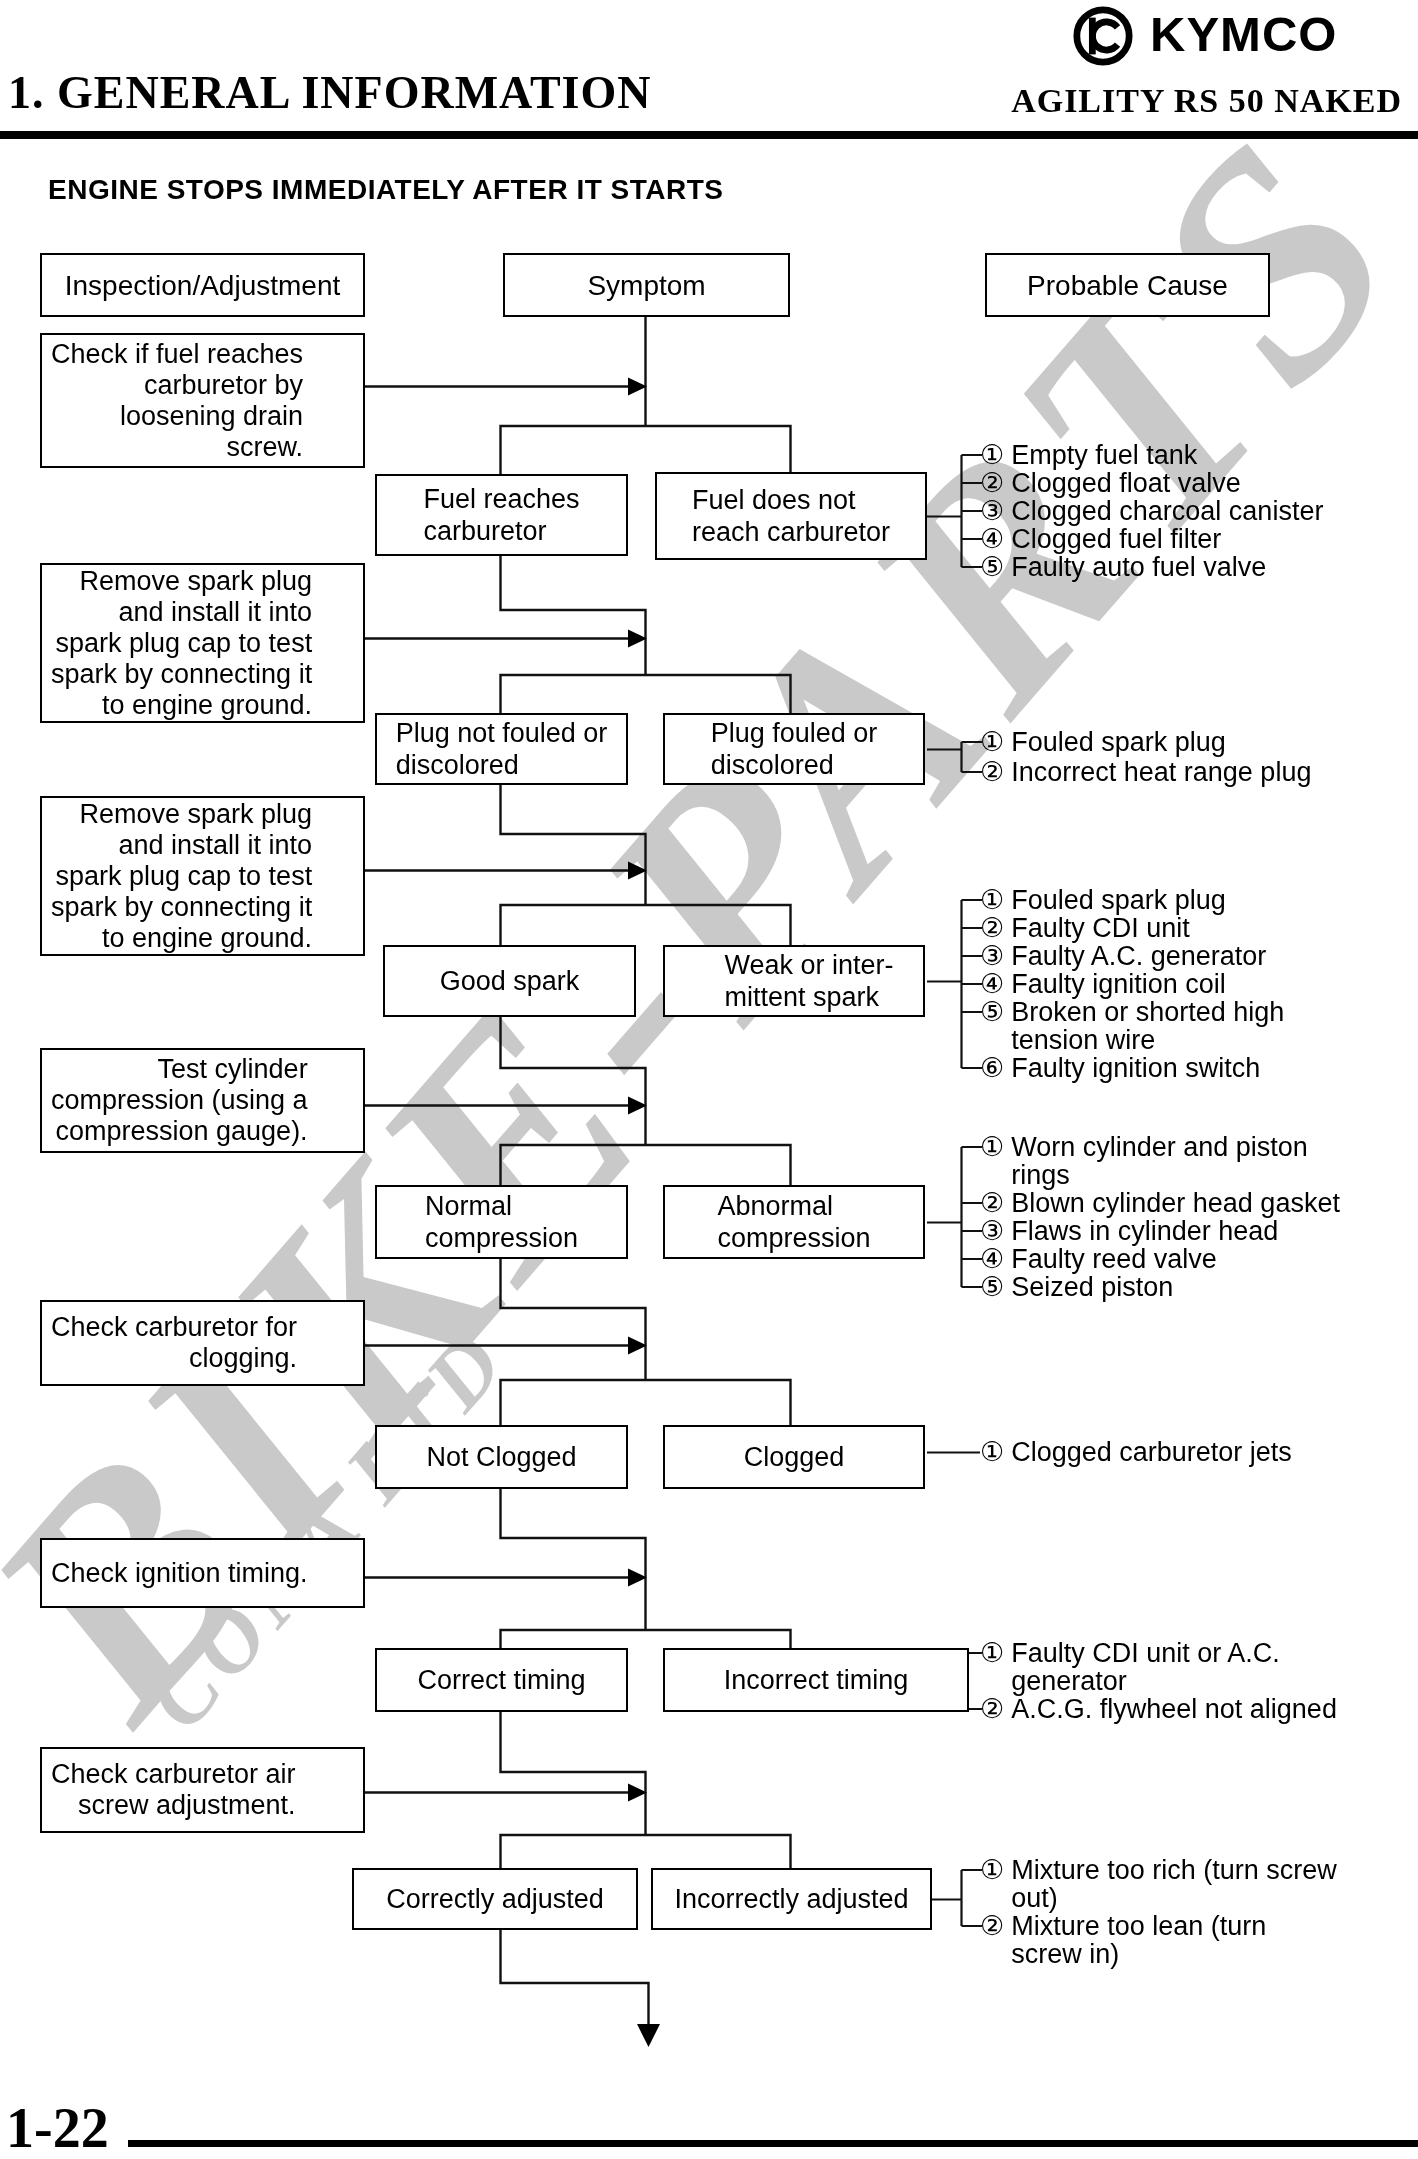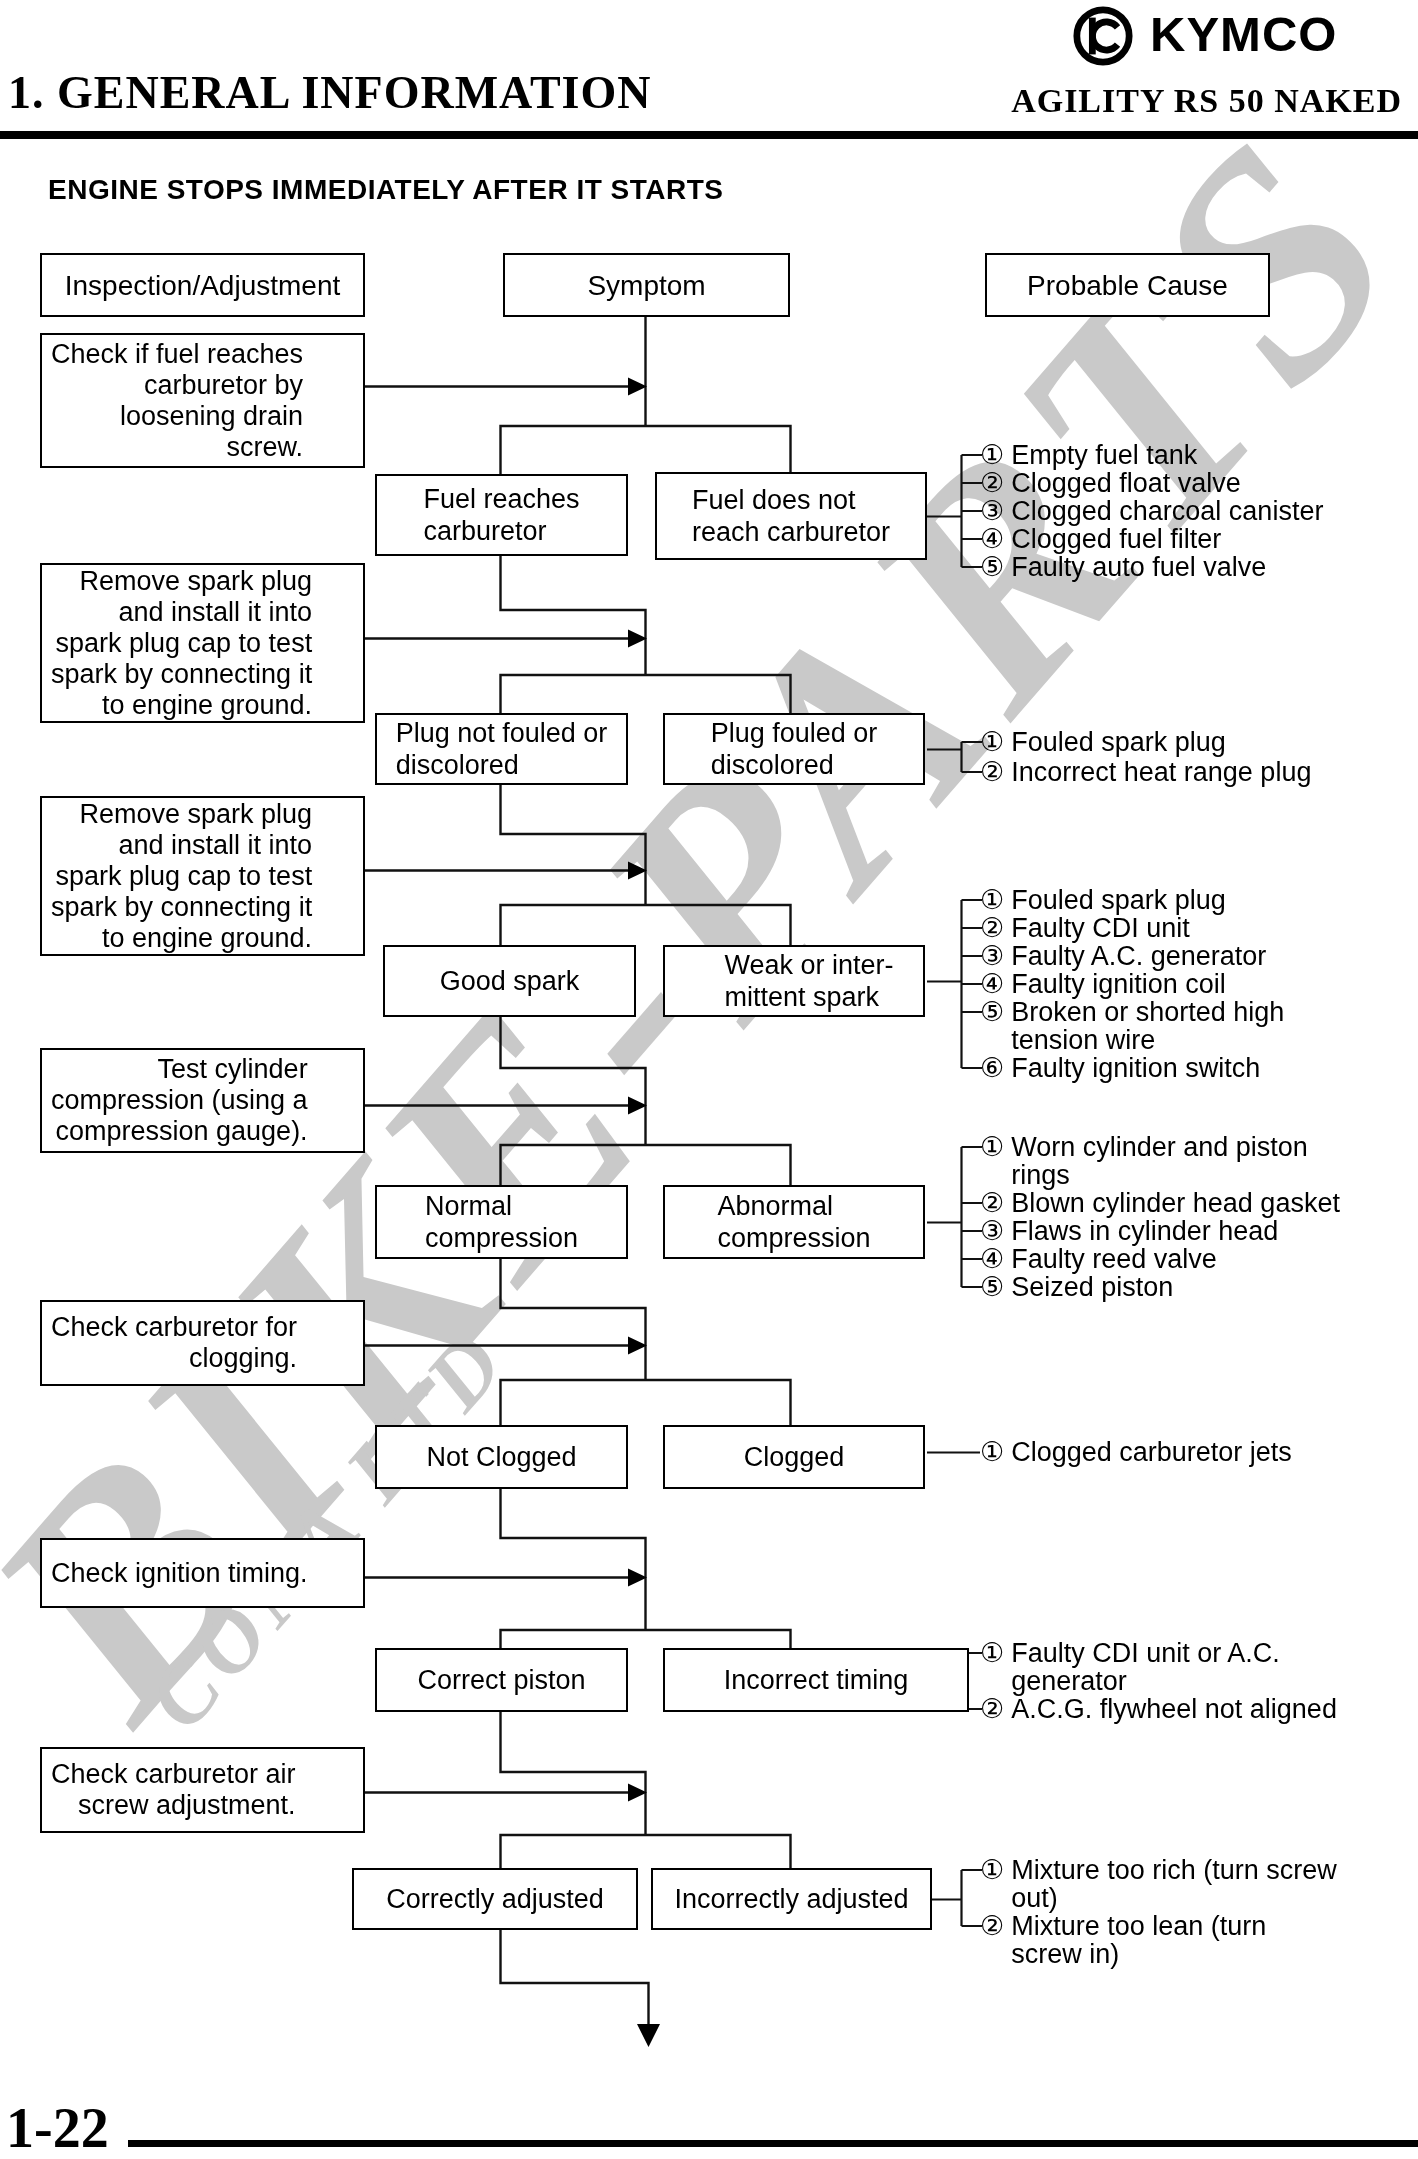--- a/index.html
+++ b/index.html
@@ -147,21 +147,21 @@
     </div>
 
   <div class="box pair" style="left:375px;top:1425px;width:253px;height:64px;">
       <span class="t">Not Clogged</span>
     </div>
   <div class="box pair" style="left:663px;top:1425px;width:262px;height:64px;">
       <span class="t">Clogged</span>
     </div>
 
   <div class="box pair" style="left:375px;top:1648px;width:253px;height:64px;">
-      <span class="t">Correct piston</span>
+      <span class="t">Correct timing</span>
     </div>
   <div class="box pair" style="left:663px;top:1648px;width:306px;height:64px;">
       <span class="t">Incorrect timing</span>
     </div>
 
   <div class="box pair" style="left:352px;top:1868px;width:286px;height:62px;">
       <span class="t">Correctly adjusted</span>
     </div>
   <div class="box pair" style="left:651px;top:1868px;width:281px;height:62px;">
       <span class="t">Incorrectly adjusted</span>

